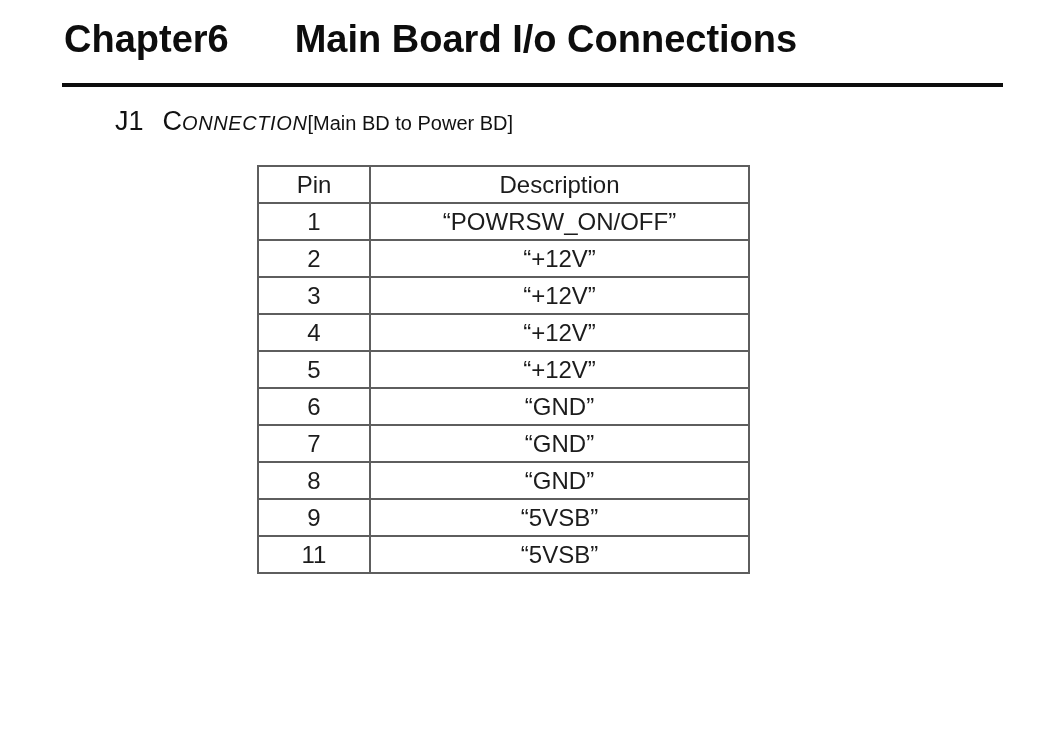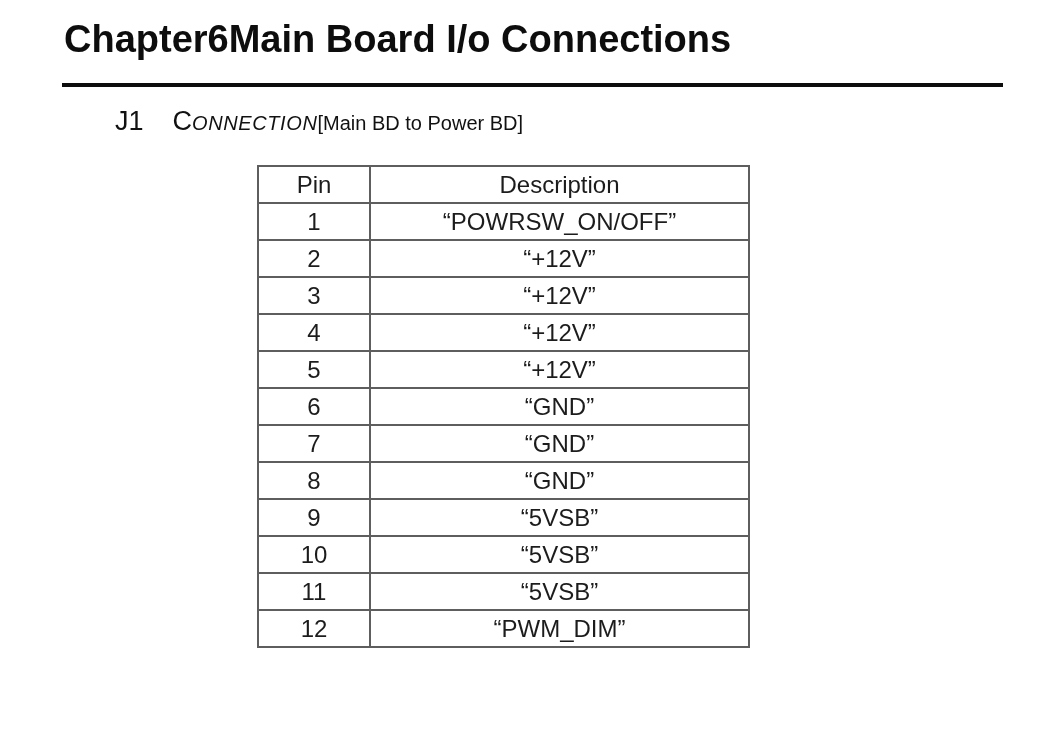--- a/index.html
+++ b/index.html
@@ -20,39 +20,40 @@
     left: 64px;
     top: 18px;
     margin: 0;
     font-size: 38px;
     font-weight: bold;
     letter-spacing: 0px;
     white-space: nowrap;
     color: #0d0d0d;
   }
   .chapter-heading .chapter-title {
+    margin-left: 66px;
   }
   .heading-rule {
     position: absolute;
     left: 62px;
     top: 83px;
     width: 941px;
     height: 4px;
     background: #0d0d0d;
   }
   .section-heading {
     position: absolute;
     left: 115px;
     top: 106px;
     white-space: nowrap;
     color: #111111;
   }
   .section-heading .jack-label {
     font-size: 27px;
-    margin-right: 29px;
+    margin-right: 19px;
   }
   .section-heading .cap-initial {
     font-size: 27px;
   }
   .section-heading .small-caps {
     font-size: 20px;
     letter-spacing: 0.6px;
     font-style: italic;
   }
   .section-heading .bracket-note {
@@ -134,27 +135,19 @@
       </tr>
       <tr>
         <td class="col-pin">8</td>
         <td>“GND”</td>
       </tr>
       <tr>
         <td class="col-pin">9</td>
         <td>“5VSB”</td>
       </tr>
       <tr>
-        <td class="col-pin">10</td>
-        <td>“5VSB”</td>
-      </tr>
-      <tr>
         <td class="col-pin">11</td>
         <td>“5VSB”</td>
-      </tr>
-      <tr>
-        <td class="col-pin">12</td>
-        <td>“PWM_DIM”</td>
       </tr>
     </tbody>
   </table>
 
 </div>
 
 </body></html>

